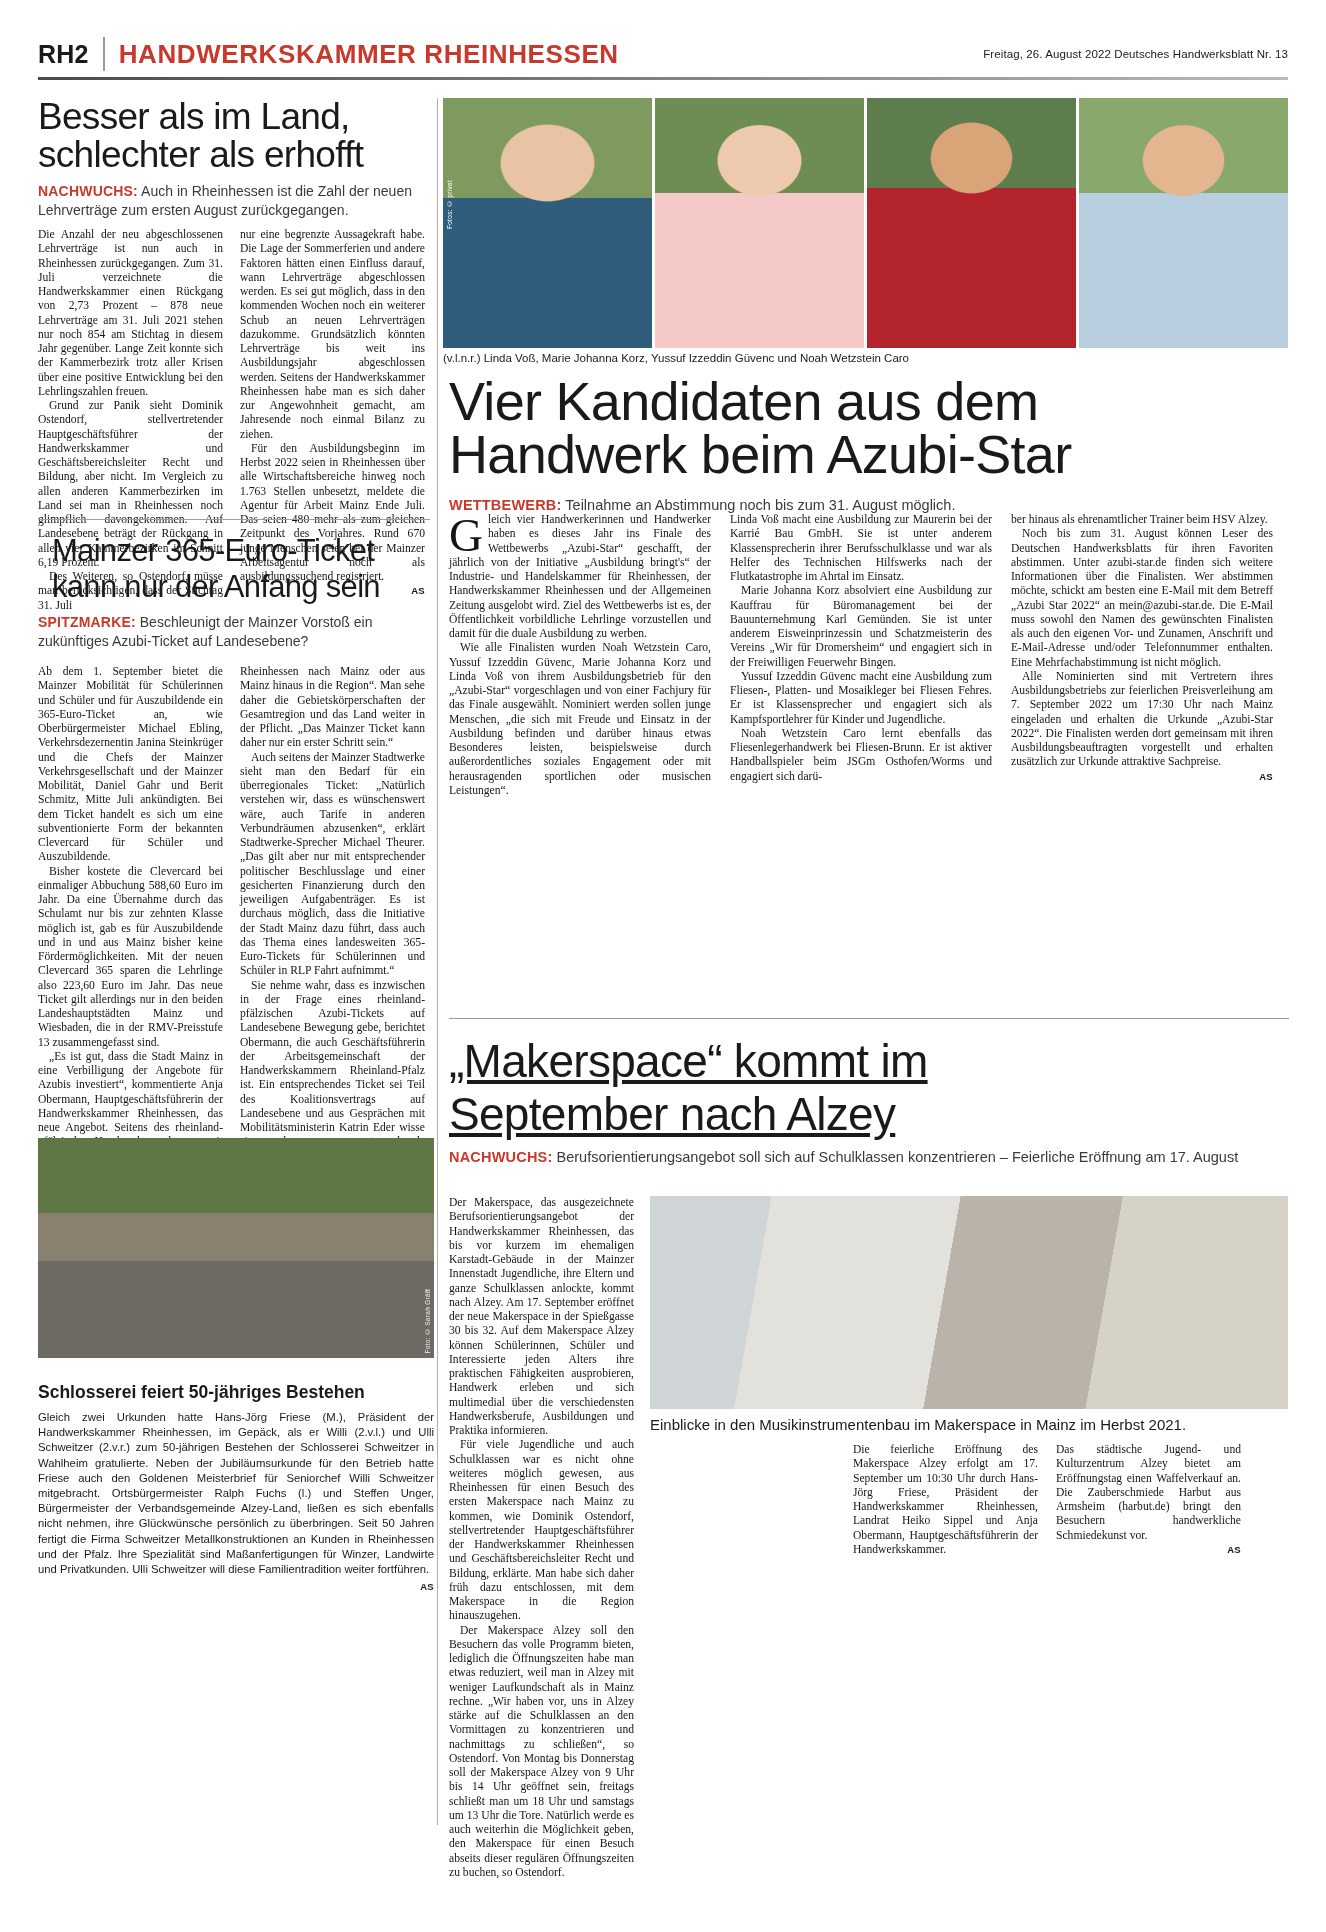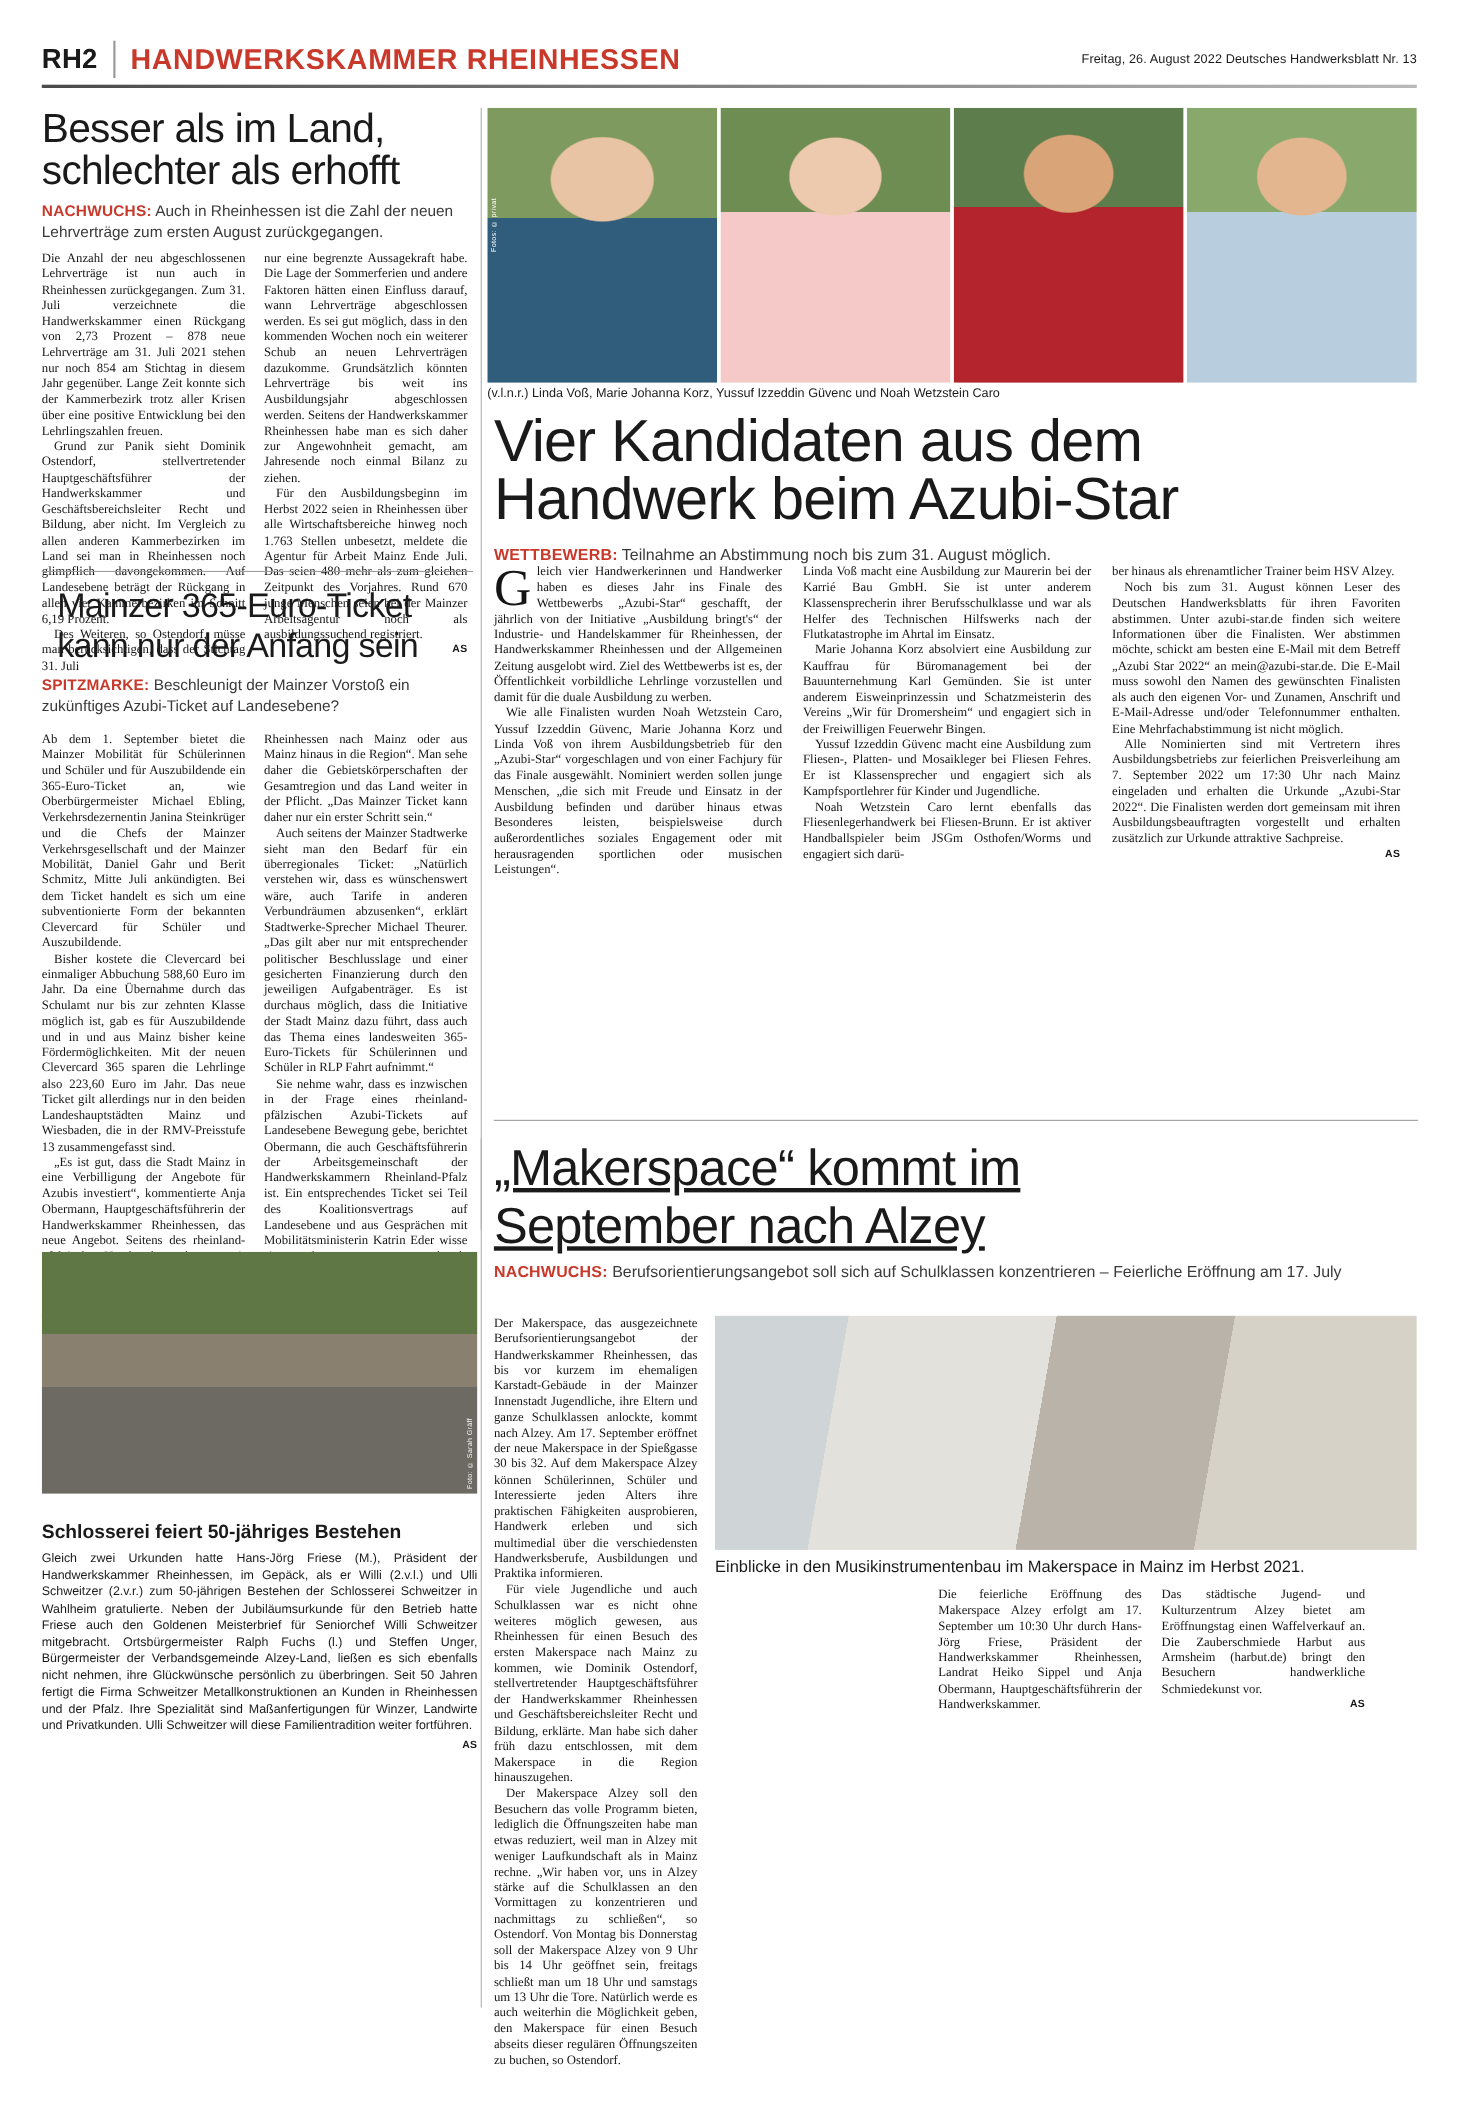--- a/index.html
+++ b/index.html
@@ -185,21 +185,21 @@
     <div class="sign">AS</div>
   </div>
 
   <div class="hrule" style="left:449px;top:1018px;width:840px;"></div>
 
   <div id="a4-head">
     <div class="hl">„Makerspace“ kommt im</div>
     <div class="hl">September nach Alzey</div>
   </div>
   <div id="a4-kicker">
-    <div class="kicker"><b>NACHWUCHS:</b><span> Berufsorientierungsangebot soll sich auf Schulklassen konzentrieren – Feierliche Eröffnung am 17. July</span></div>
+    <div class="kicker"><b>NACHWUCHS:</b><span> Berufsorientierungsangebot soll sich auf Schulklassen konzentrieren – Feierliche Eröffnung am 17. August</span></div>
   </div>
   <div id="a4-c1" class="body-col">
     <p class="first">Der Makerspace, das ausgezeichnete Berufsorientierungsangebot der Handwerkskammer Rheinhessen, das bis vor kurzem im ehemaligen Karstadt-Gebäude in der Mainzer Innenstadt Jugendliche, ihre Eltern und ganze Schulklassen anlockte, kommt nach Alzey. Am 17. September eröffnet der neue Makerspace in der Spießgasse 30 bis 32. Auf dem Makerspace Alzey können Schülerinnen, Schüler und Interessierte jeden Alters ihre praktischen Fähigkeiten ausprobieren, Handwerk erleben und sich multimedial über die verschiedensten Handwerksberufe, Ausbildungen und Praktika informieren.</p>
     <p>Für viele Jugendliche und auch Schulklassen war es nicht ohne weiteres möglich gewesen, aus Rheinhessen für einen Besuch des ersten Makerspace nach Mainz zu kommen, wie Dominik Ostendorf, stellvertretender Hauptgeschäftsführer der Handwerkskammer Rheinhessen und Geschäftsbereichsleiter Recht und Bildung, erklärte. Man habe sich daher früh dazu entschlossen, mit dem Makerspace in die Region hinauszugehen.</p>
     <p>Der Makerspace Alzey soll den Besuchern das volle Programm bieten, lediglich die Öffnungszeiten habe man etwas reduziert, weil man in Alzey mit weniger Laufkundschaft als in Mainz rechne. „Wir haben vor, uns in Alzey stärke auf die Schulklassen an den Vormittagen zu konzentrieren und nachmittags zu schließen“, so Ostendorf. Von Montag bis Donnerstag soll der Makerspace Alzey von 9 Uhr bis 14 Uhr geöffnet sein, freitags schließt man um 18 Uhr und samstags um 13 Uhr die Tore. Natürlich werde es auch weiterhin die Möglichkeit geben, den Makerspace für einen Besuch abseits dieser regulären Öffnungszeiten zu buchen, so Ostendorf.</p>
   </div>
 
   <div id="a4-photo">
       <div class="ph pmaker"></div>
     </div>

